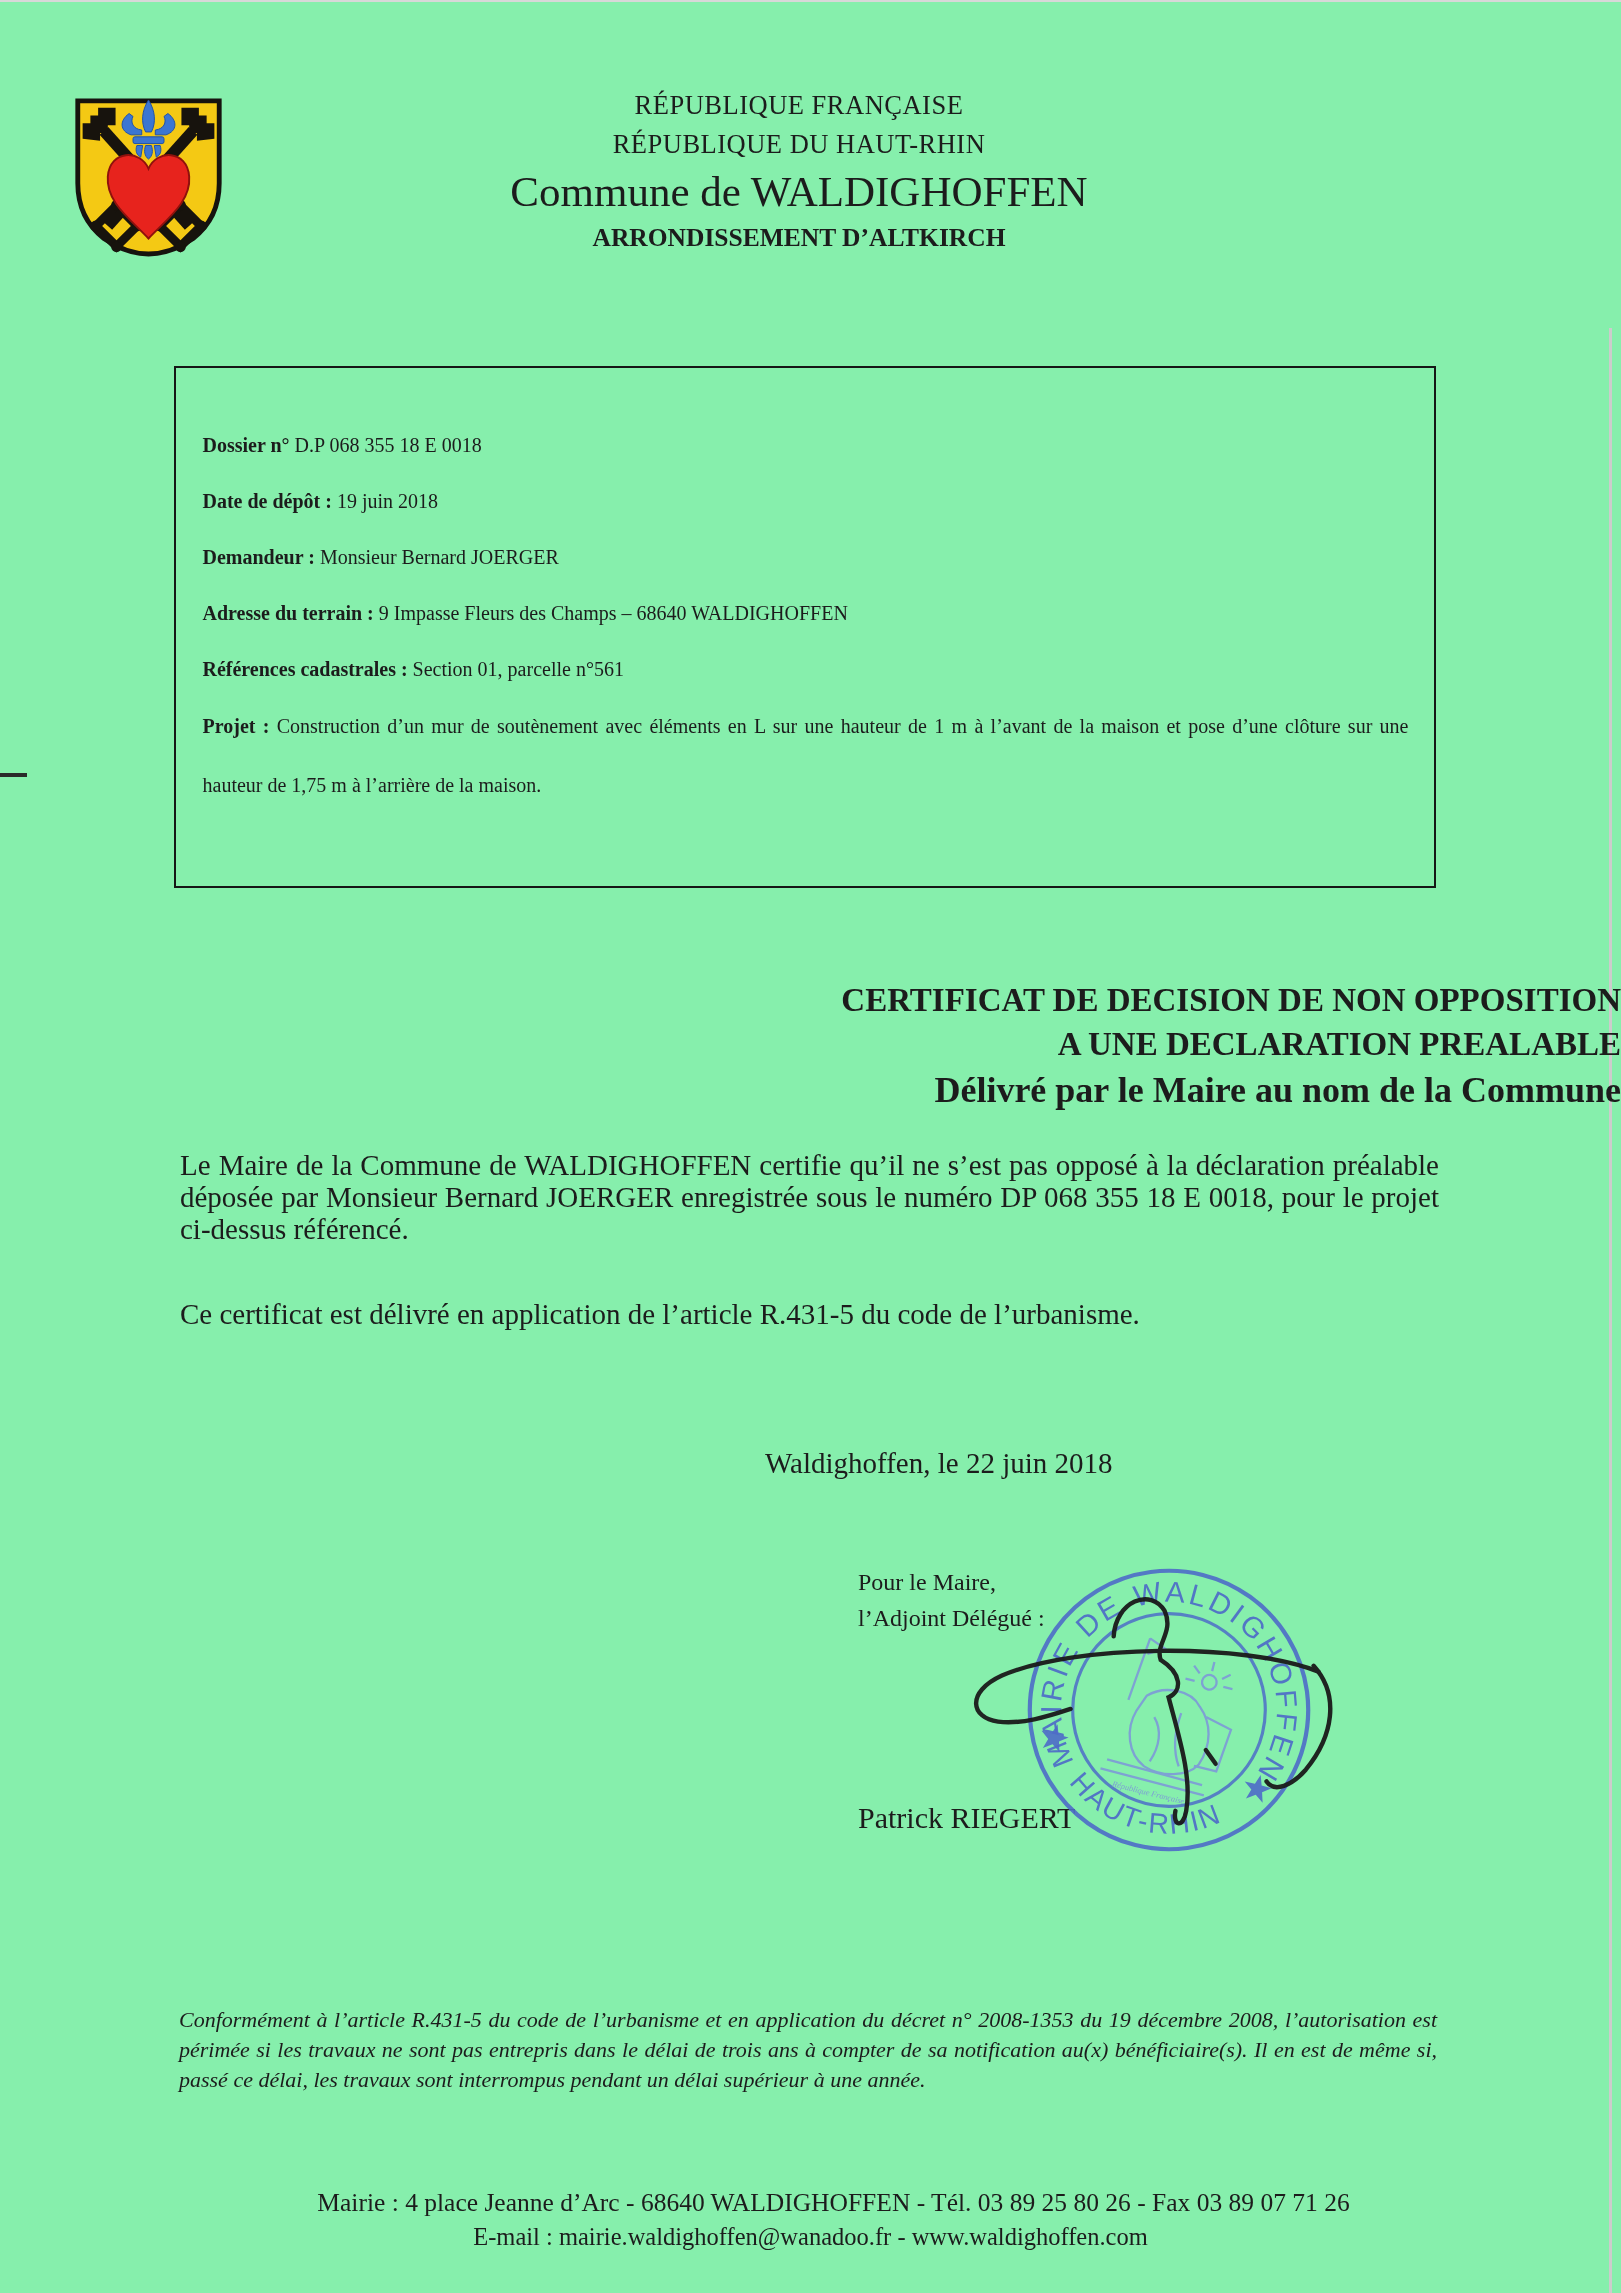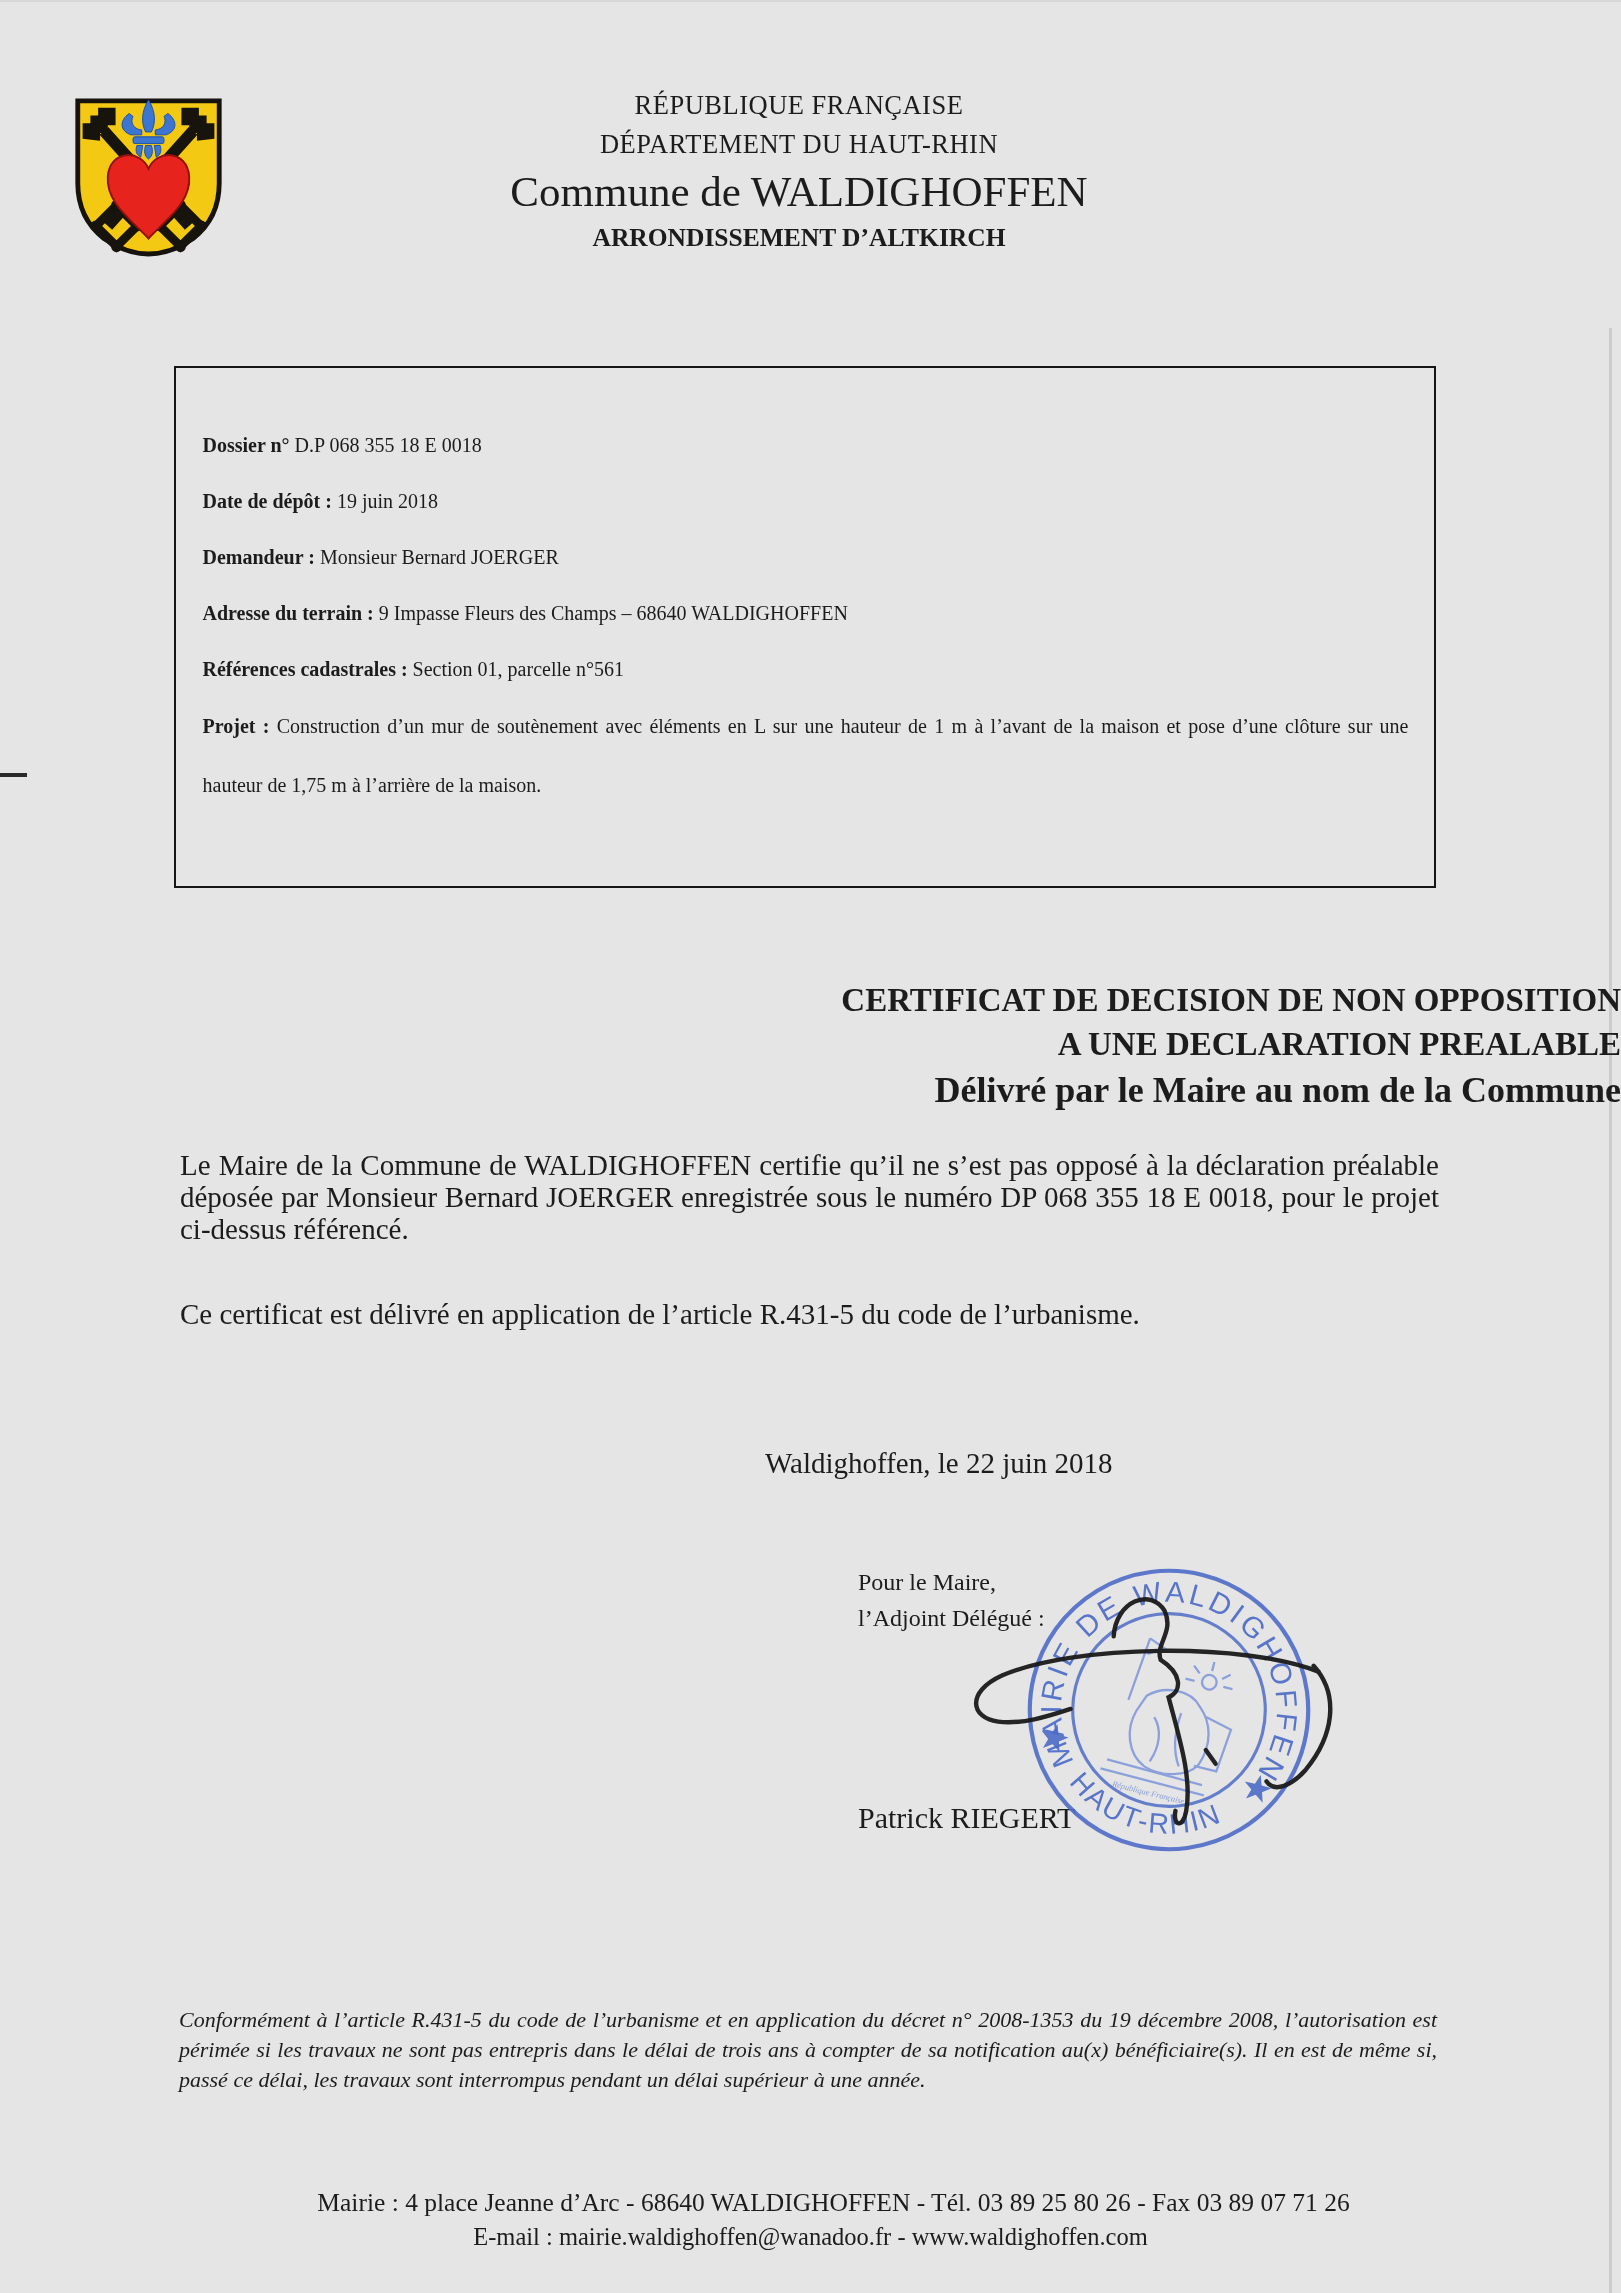--- a/index.html
+++ b/index.html
@@ -1,17 +1,17 @@
 <!DOCTYPE html>
 <html><head>
 <meta charset="utf-8">
 <style>
   html,body{margin:0;padding:0;background:#ffffff;}
   .page{
-    position:relative;width:1621px;height:2294px;background:#e5e5e5;
+    position:relative;width:1621px;height:2294px;background:#86efac;
     font-family:"Liberation Serif","DejaVu Serif",serif;color:#1c1c1c;overflow:hidden;
   }
   
   .scan-top{position:absolute;left:0;top:0;width:100%;height:2px;background:#d8d8d8;}
   .scan-right{position:absolute;left:1609px;top:328px;width:2.9px;height:1965px;background:#cccccc;}
   .fold-mark{position:absolute;left:0px;top:773px;width:26.5px;height:3.9px;background:#2a2a2a;}
 
   
   .coa{position:absolute;left:71px;top:93px;width:155px;height:167px;}
   .hdr{position:absolute;left:0;top:92px;width:1598px;text-align:center;line-height:1;}
@@ -92,21 +92,21 @@
       <path d="M100,20 C110,27 110,38 98,42 L87,42 L87,37 C96,36 99,29 96,23 Z"></path>
       <rect x="64" y="44" width="32" height="7" rx="2"></rect>
       <path d="M77,53 L83,53 C85,59 84,64 80,67 C76,64 75,59 77,53 Z"></path>
       <path d="M68,53 C66,59 68,63 72,65 L74,53 Z"></path>
       <path d="M92,53 C94,59 92,63 88,65 L86,53 Z"></path>
     </g>
   </svg>
 
   <div class="hdr">
     <p class="hdr-line1">RÉPUBLIQUE FRANÇAISE</p>
-    <p class="hdr-line2">DÉPARTEMENT DU HAUT-RHIN</p>
+    <p class="hdr-line2">RÉPUBLIQUE DU HAUT-RHIN</p>
     <p class="hdr-line3">Commune de WALDIGHOFFEN</p>
     <p class="hdr-line4">ARRONDISSEMENT D’ALTKIRCH</p>
   </div>
 
   <div class="dossier-box">
     <p><span class="lbl">Dossier n°</span><span> D.P 068 355 18 E 0018</span></p>
     <p><span class="lbl">Date de dépôt :</span><span> 19 juin 2018</span></p>
     <p><span class="lbl">Demandeur :</span><span> Monsieur Bernard JOERGER</span></p>
     <p><span class="lbl">Adresse du terrain :</span><span> 9 Impasse Fleurs des Champs – 68640 WALDIGHOFFEN</span></p>
     <p><span class="lbl">Références cadastrales :</span><span> Section 01, parcelle n°561</span></p>

